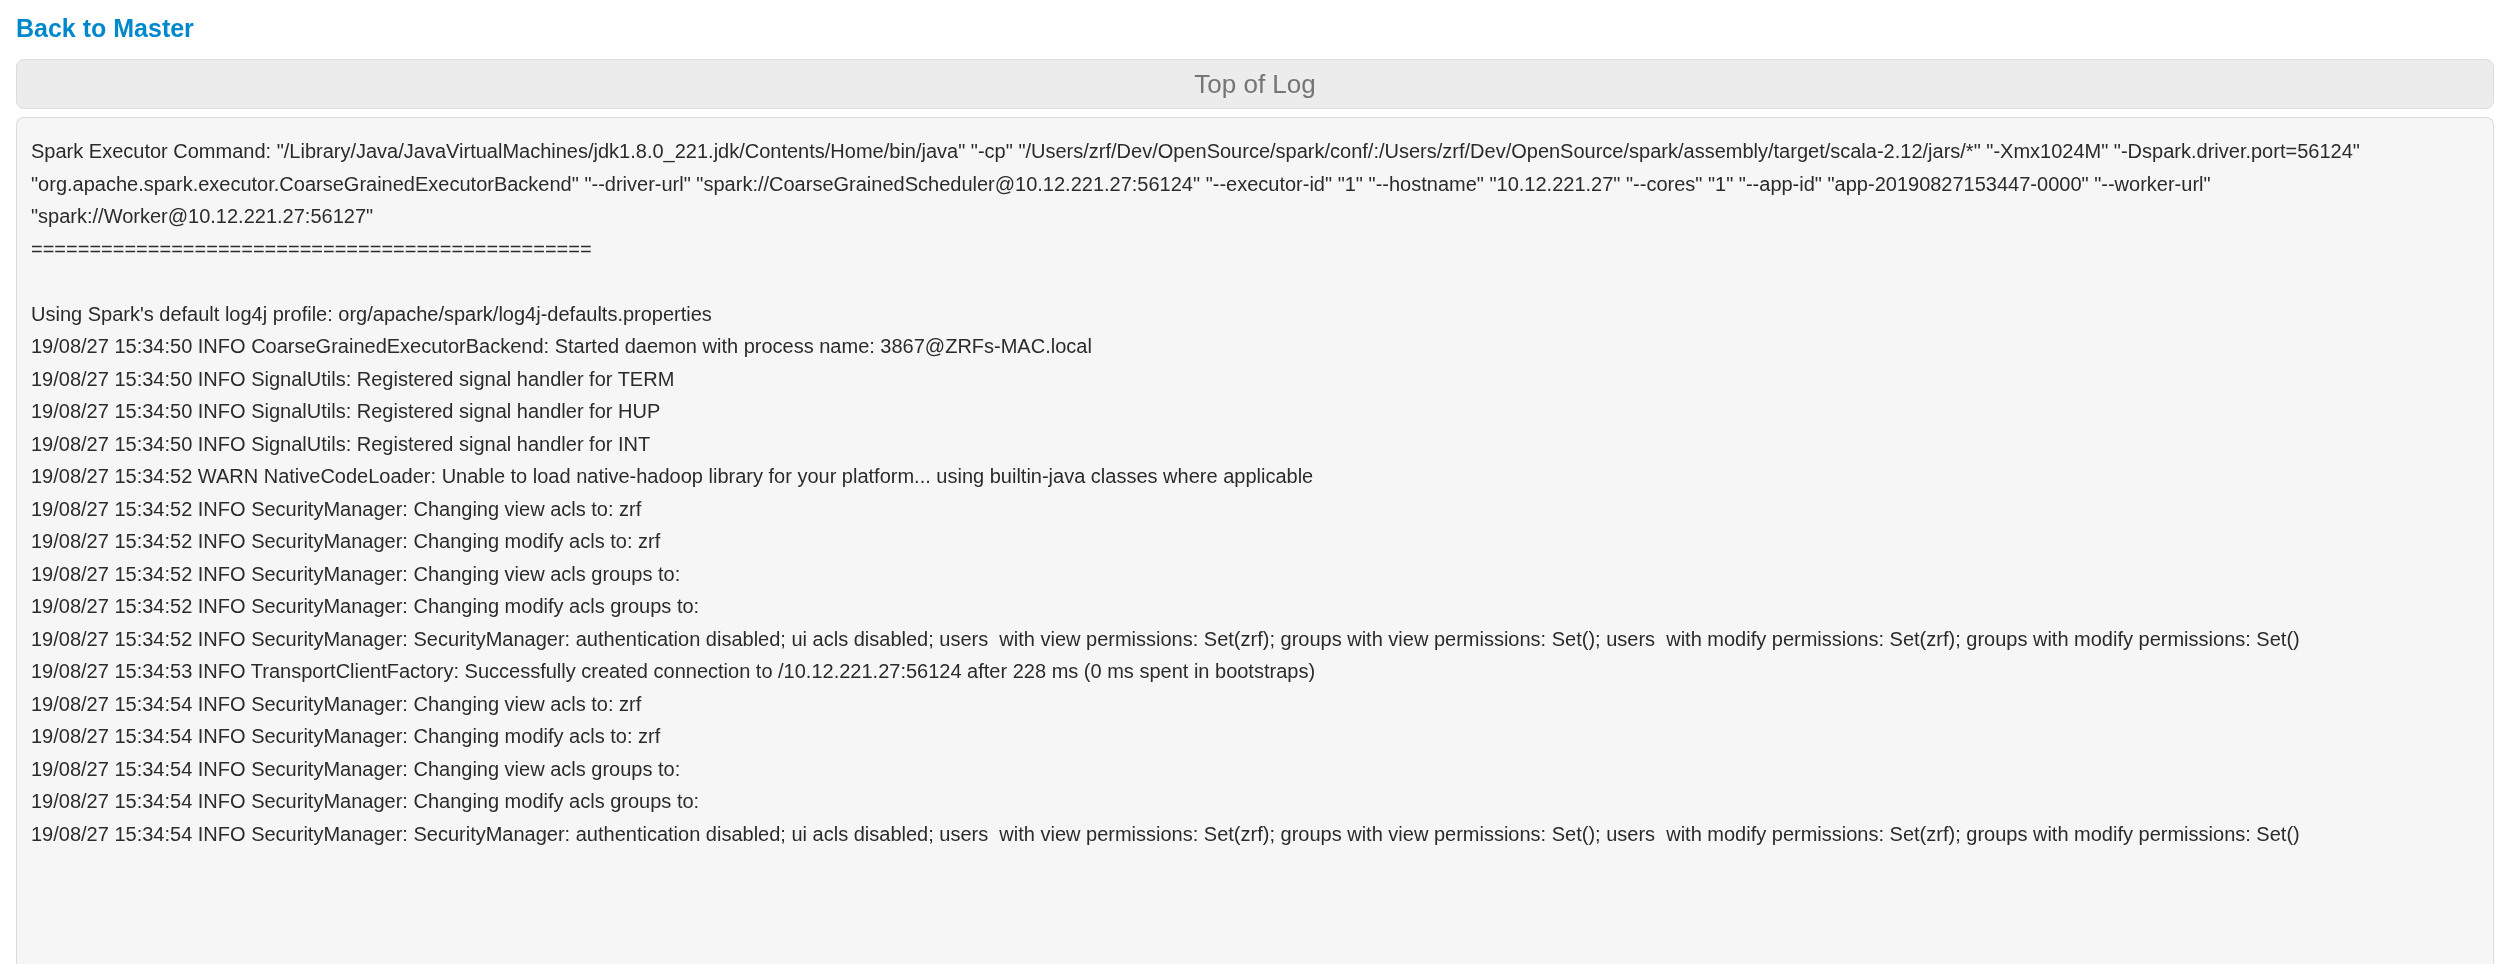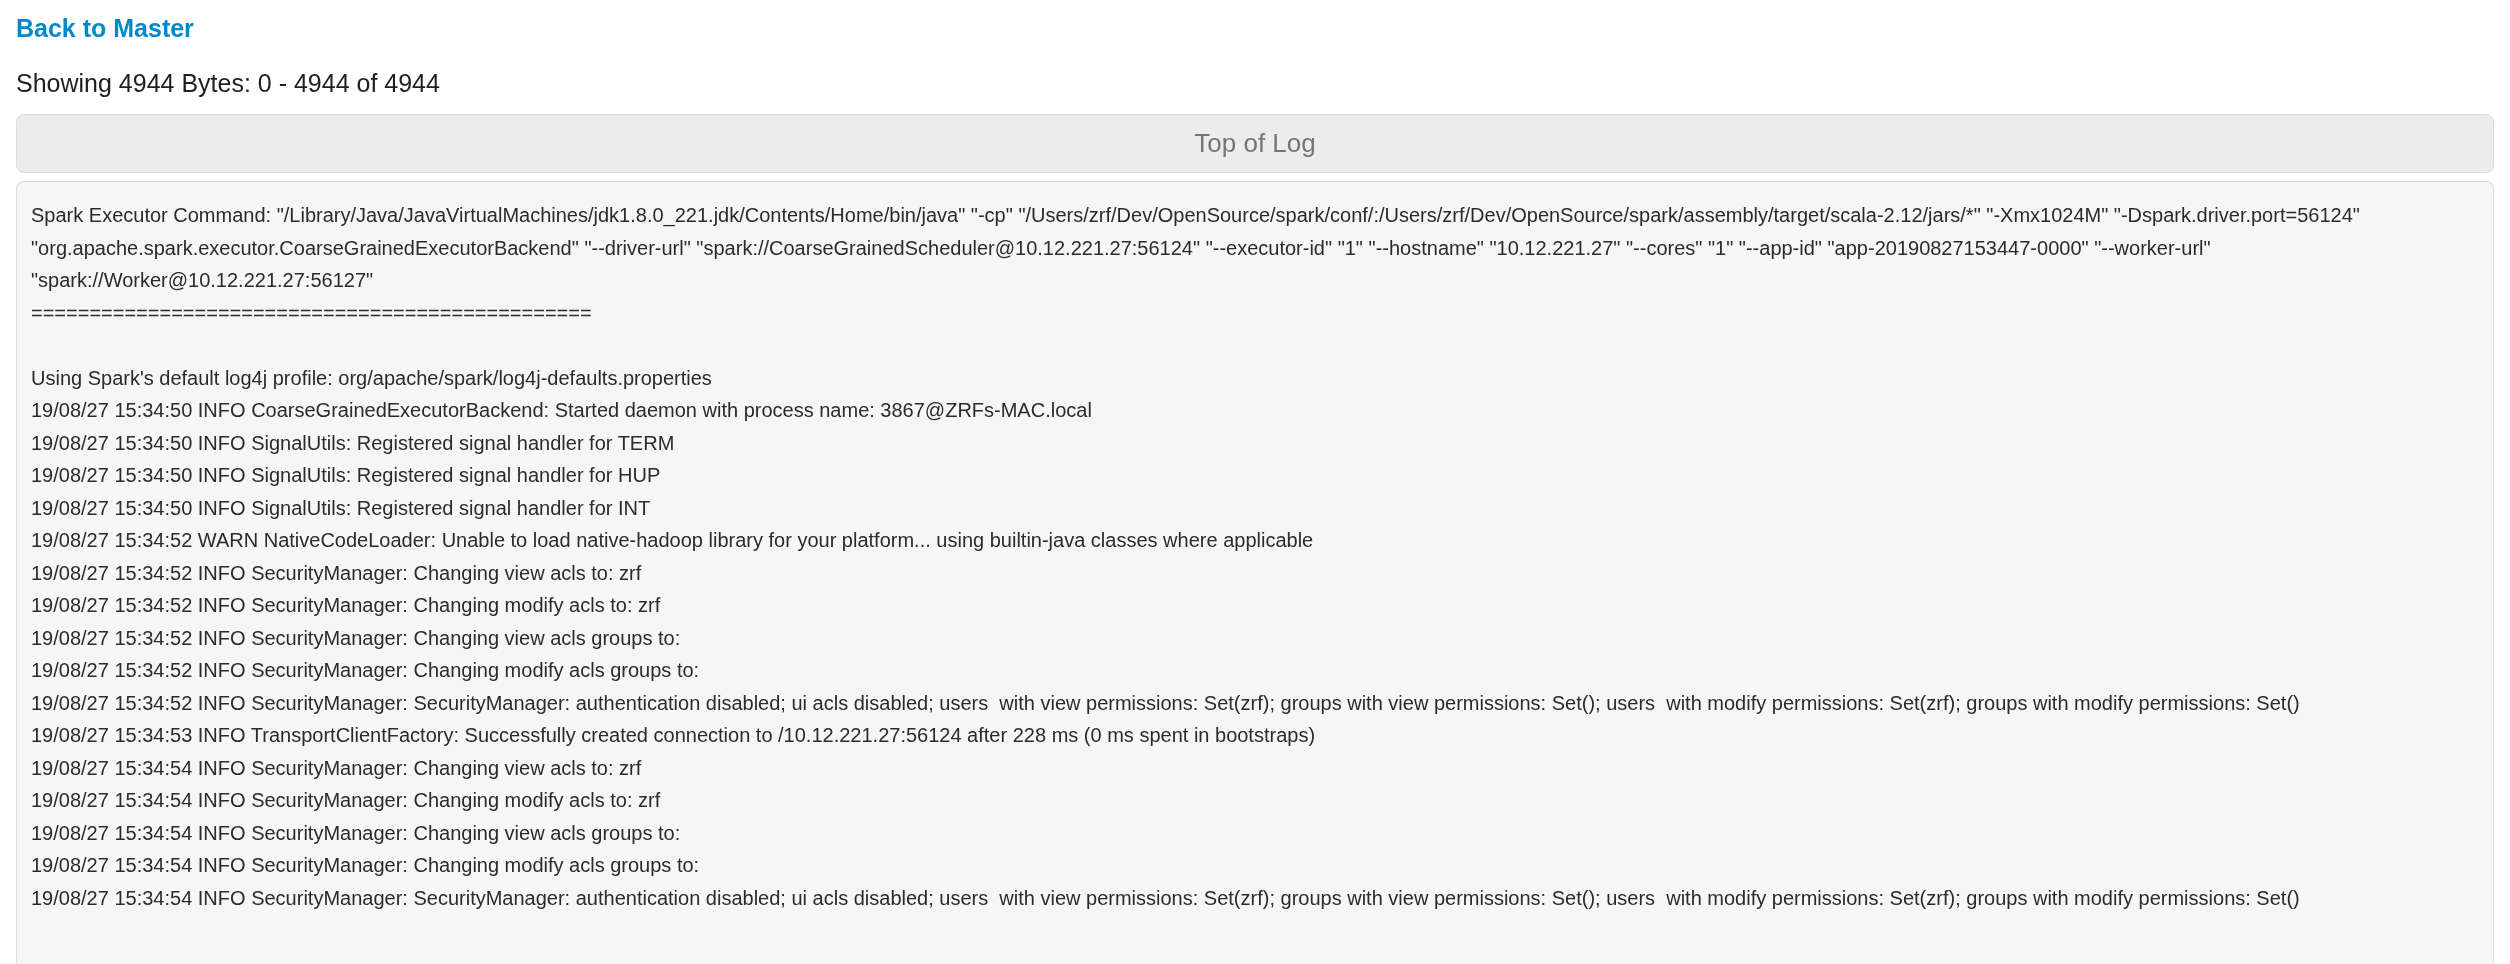--- a/index.html
+++ b/index.html
@@ -30,21 +30,21 @@
     align-self: flex-start;
     cursor: pointer;
   }
   .byte-info {
     margin-top: 26px;
     font-size: 25px;
     color: #1f1f1f;
   }
   .log-header {
     margin-top: 16px;
-    height: 59px;
+    height: 50px;
     background: #ececec;
     border: 1px solid #dcdcdc;
     border-radius: 8px;
     display: flex;
     align-items: center;
     justify-content: center;
   }
   .log-header span {
     font-size: 26px;
     color: #757575;
@@ -69,21 +69,20 @@
     word-wrap: break-word;
   }
 </style>
 </head>
 <body>
 
 <div class="page">
 
   <a href="#" class="back-link">Back to Master</a>
 
-  <div class="byte-info">Showing 4944 Bytes: 0 - 4944 of 4944</div>
 
   <div class="log-header">
     <span>Top of Log</span>
   </div>
 
   <div class="log-box">
     <pre id="log-pre">Spark Executor Command: "/Library/Java/JavaVirtualMachines/jdk1.8.0_221.jdk/Contents/Home/bin/java" "-cp" "/Users/zrf/Dev/OpenSource/spark/conf/:/Users/zrf/Dev/OpenSource/spark/assembly/target/scala-2.12/jars/*" "-Xmx1024M" "-Dspark.driver.port=56124" "org.apache.spark.executor.CoarseGrainedExecutorBackend" "--driver-url" "spark://CoarseGrainedScheduler@10.12.221.27:56124" "--executor-id" "1" "--hostname" "10.12.221.27" "--cores" "1" "--app-id" "app-20190827153447-0000" "--worker-url" "spark://Worker@10.12.221.27:56127"
 ================================================
 
 Using Spark's default log4j profile: org/apache/spark/log4j-defaults.properties

